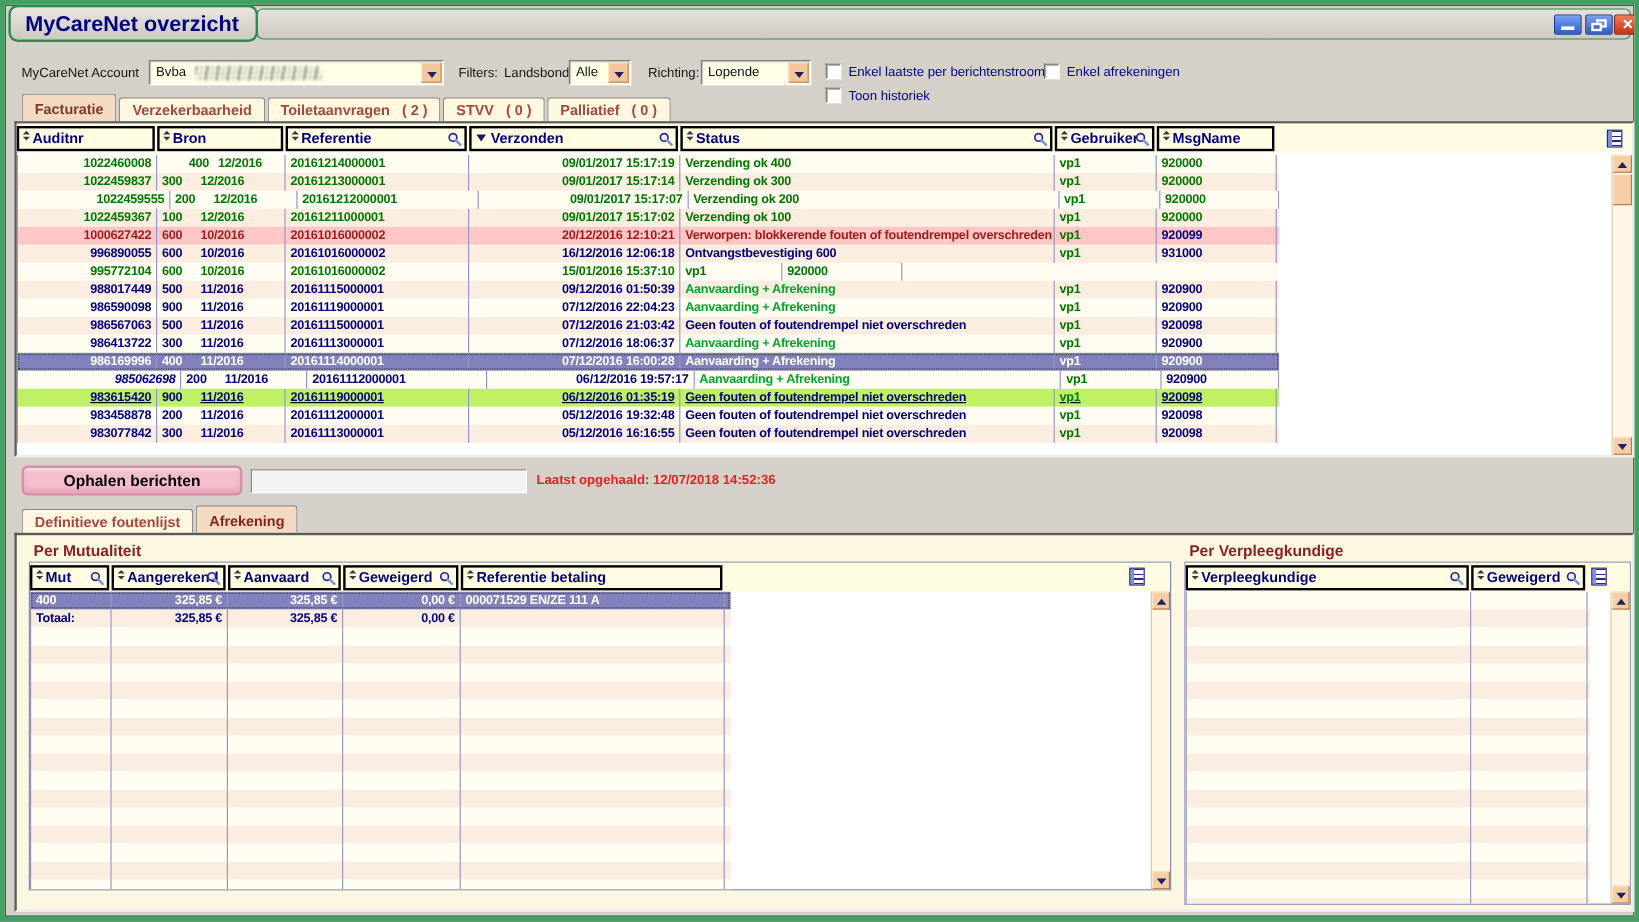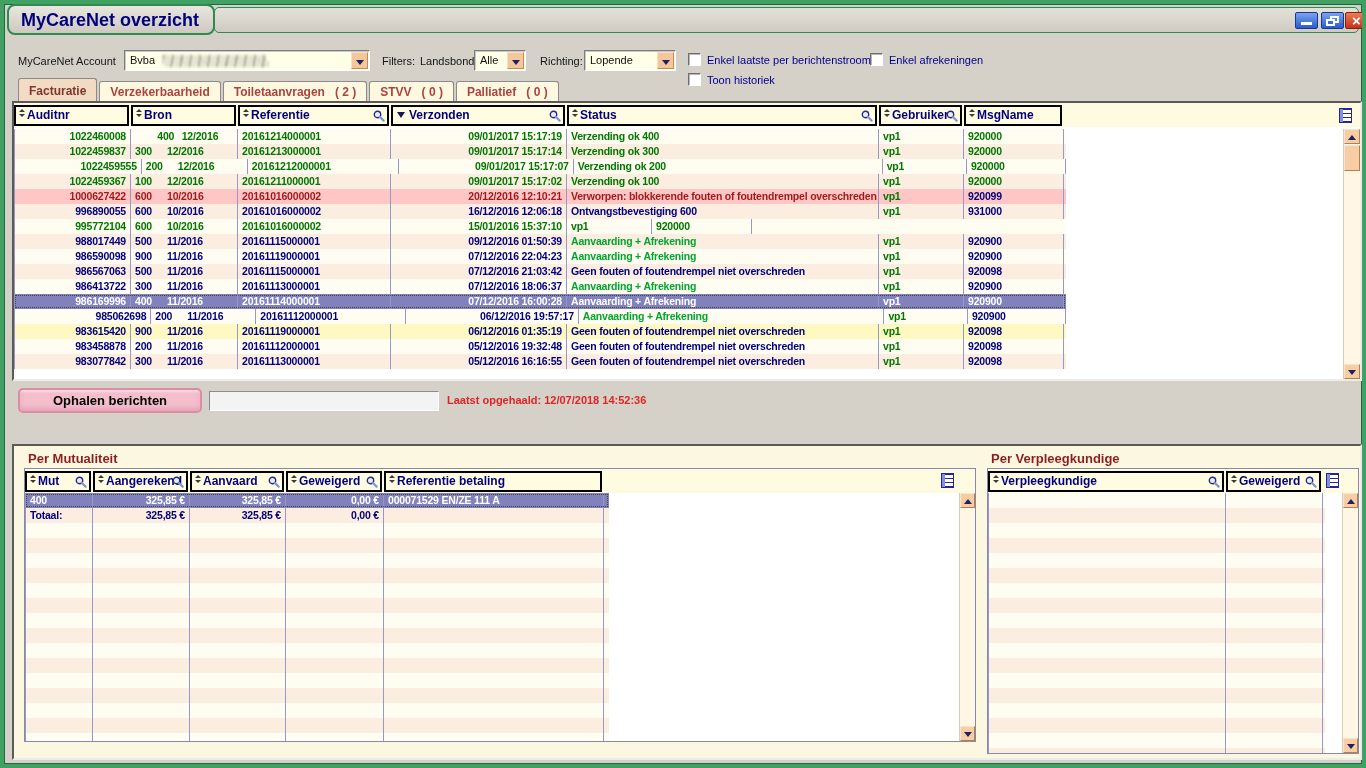--- a/index.html
+++ b/index.html
@@ -279,29 +279,29 @@
         <div class="r sel" style="background: rgb(129, 129, 188);">
           <div class="c" style="width: 117px; text-align: right; color: rgb(255, 255, 255);">986169996</div>
           <div class="c" style="width: 107px; text-align: left; color: rgb(255, 255, 255);"><span style="display: inline-block; width: 32px;">400</span><span>11/2016</span></div>
           <div class="c" style="width: 153px; text-align: left; color: rgb(255, 255, 255);">20161114000001</div>
           <div class="c" style="width: 176px; text-align: right; color: rgb(255, 255, 255);">07/12/2016 16:00:28</div>
           <div class="c" style="width: 312px; text-align: left; color: rgb(255, 255, 255);">Aanvaarding + Afrekening</div>
           <div class="c" style="width: 85px; text-align: left; color: rgb(255, 255, 255);">vp1</div>
           <div class="c" style="width: 100px; text-align: left; color: rgb(255, 255, 255);">920900</div>
         </div>
         <div class="r" style="background: rgb(255, 253, 242);">
-          <div class="c" style="width: 140px; text-align: right; color: rgb(0, 0, 126);">985062698</div>
+          <div class="c" style="width: 140px; text-align: right; color: rgb(0, 0, 126); font-style: italic;">985062698</div>
           <div class="c" style="width: 107px; text-align: left; color: rgb(0, 0, 126);"><span style="display: inline-block; width: 32px;">200</span><span>11/2016</span></div>
           <div class="c" style="width: 153px; text-align: left; color: rgb(0, 0, 126);">20161112000001</div>
           <div class="c" style="width: 176px; text-align: right; color: rgb(0, 0, 126);">06/12/2016 19:57:17</div>
           <div class="c" style="width: 312px; text-align: left; color: rgb(0, 166, 46);">Aanvaarding + Afrekening</div>
           <div class="c" style="width: 85px; text-align: left; color: rgb(0, 120, 0);">vp1</div>
           <div class="c" style="width: 100px; text-align: left; color: rgb(0, 0, 126);">920900</div>
         </div>
-        <div class="r" style="background: #fef9c3;">
+        <div class="r" style="background: #bef264; text-decoration: underline;">
           <div class="c" style="width: 117px; text-align: right; color: rgb(0, 0, 126);">983615420</div>
           <div class="c" style="width: 107px; text-align: left; color: rgb(0, 0, 126);"><span style="display: inline-block; width: 32px;">900</span><span>11/2016</span></div>
           <div class="c" style="width: 153px; text-align: left; color: rgb(0, 0, 126);">20161119000001</div>
           <div class="c" style="width: 176px; text-align: right; color: rgb(0, 0, 126);">06/12/2016 01:35:19</div>
           <div class="c" style="width: 312px; text-align: left; color: rgb(0, 0, 126);">Geen fouten of foutendrempel niet overschreden</div>
           <div class="c" style="width: 85px; text-align: left; color: rgb(0, 120, 0);">vp1</div>
           <div class="c" style="width: 100px; text-align: left; color: rgb(0, 0, 126);">920098</div>
         </div>
         <div class="r" style="background: rgb(255, 253, 242);">
           <div class="c" style="width: 117px; text-align: right; color: rgb(0, 0, 126);">983458878</div>
@@ -330,20 +330,24 @@
       <div class="sbtn down" style="bottom:0;">
           <i></i>
         </div>
     </div>
   </div>
 
   <div class="abs fetchbtn">Ophalen berichten</div>
   <div class="abs progress"></div>
   <div class="abs lastlbl">Laatst opgehaald: 12/07/2018 14:52:36</div>
 
+  <div class="abs tabrow" style="left:14px;top:417px;height:23px;">
+    <div class="tab"><span>Definitieve foutenlijst</span></div>
+    <div class="tab active" style="color:#8B1F1F;"><span>Afrekening</span></div>
+  </div>
 
   <div class="abs bottompanel">
     <div class="abs gtitle" style="left:14px;top:5px;">Per Mutualiteit</div>
 
     <div class="subgrid" style="left:10px;top:22px;width:952px;height:274px;">
       <div class="headband">
         <div class="hc" style="width:66px;"><span class="pin"></span><span>Mut</span><svg class="mag" width="12" height="12" viewBox="0 0 12 12">
               <circle cx="4.5" cy="4.5" r="3.2" fill="#E8F0FC" stroke="#28288C" stroke-width="1.4"></circle>
               <line x1="7" y1="7" x2="10.6" y2="10.6" stroke="#8098D0" stroke-width="2.2" stroke-linecap="round"></line>
             </svg></div>

